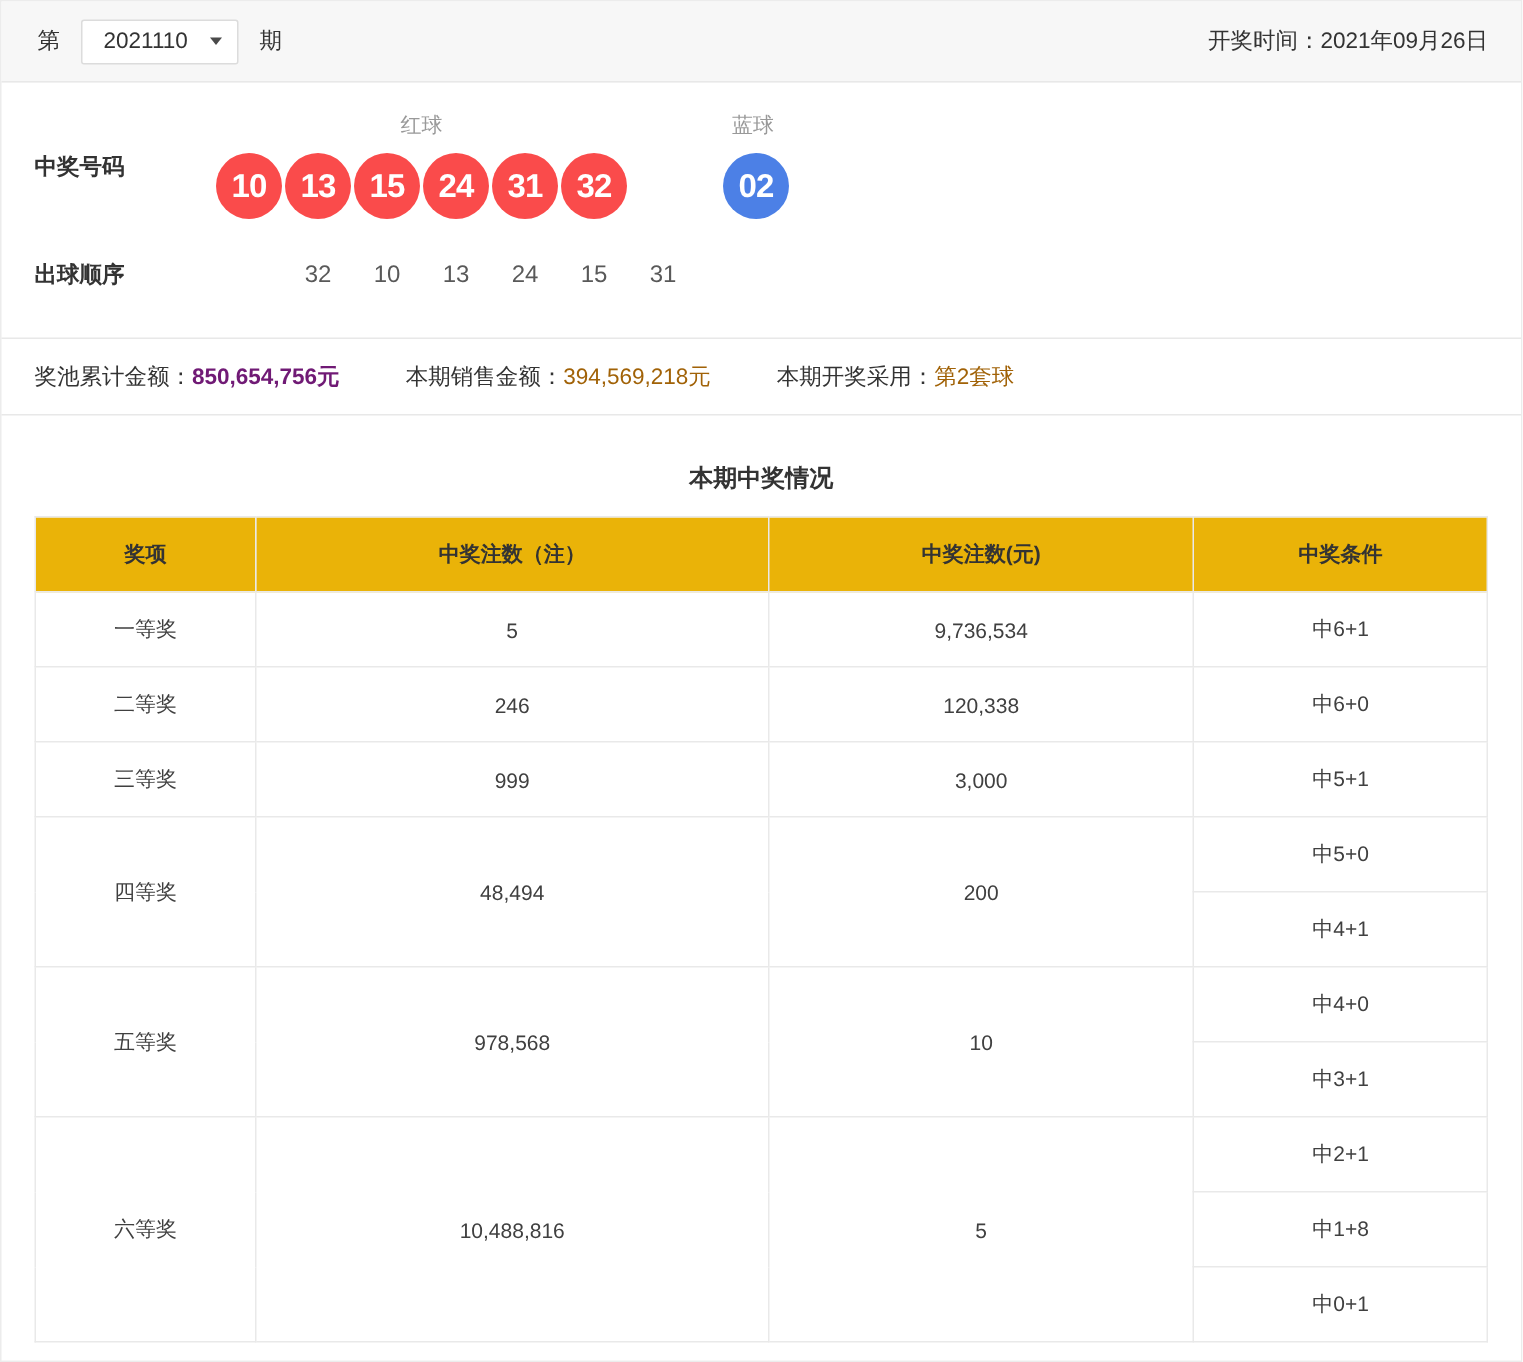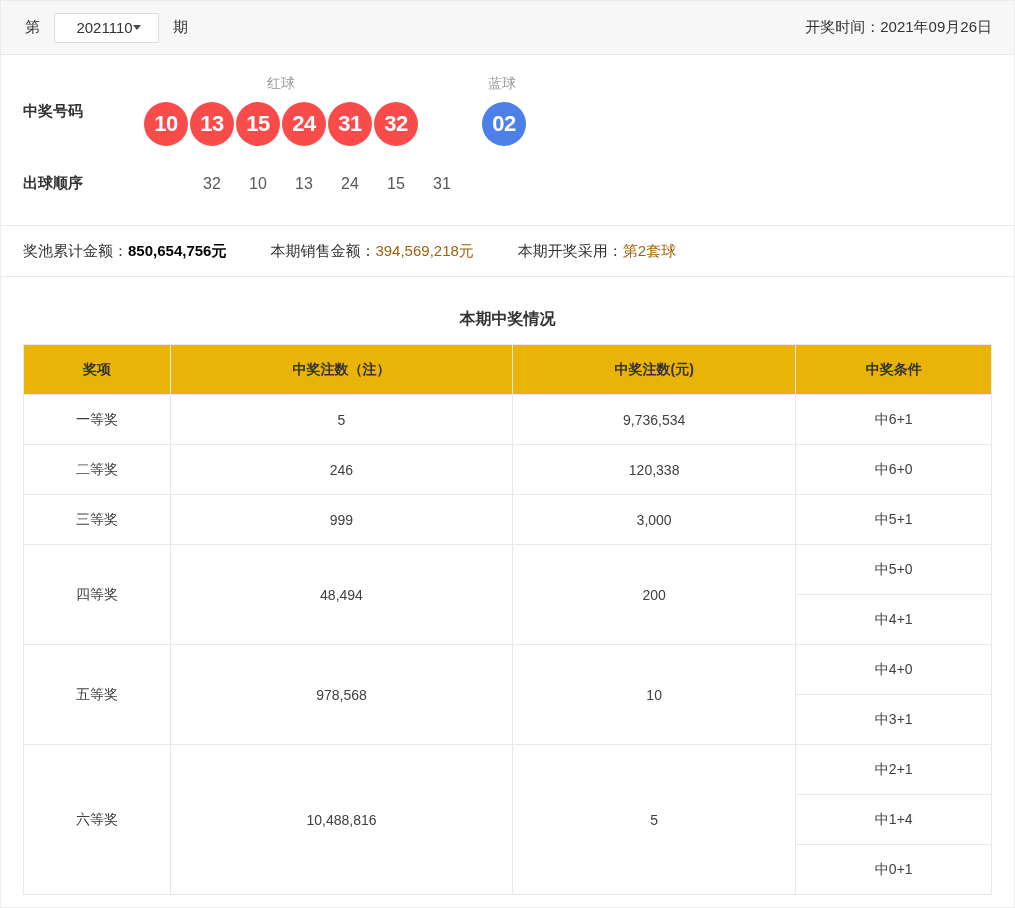--- a/index.html
+++ b/index.html
@@ -7,21 +7,21 @@
   body { font-family: "Liberation Sans", "DejaVu Sans", sans-serif; }
   .page { width:1015px; min-height:908px; background:#fff; border:1px solid #ececec; }
 
   
   .top-bar { height:54px; background:#f7f7f7; border-bottom:1px solid #e8e8e8;
              display:flex; align-items:center; justify-content:space-between;
              padding:0 22px; font-size:15px; color:#333; }
   .period-left { display:flex; align-items:center; }
   .period-left .lbl { padding:0 2px; }
   .select-box { width:105px; height:30px; background:#fff; border:1px solid #dcdcdc;
-                border-radius:2px; display:flex; align-items:center; justify-content:center;
+                border-radius:2px; display:flex; align-items:center; justify-content:space-between;
                 padding:0 10px 0 14px; margin:0 12px; cursor:pointer; font-size:15px; color:#333; }
   .caret { width:0; height:0; border-left:4px solid transparent; border-right:4px solid transparent;
            border-top:5px solid #4a4a4a; }
   .draw-time { font-size:15px; color:#333; }
 
   
   .balls { padding:20px 16px 0 22px; }
   .row-group-labels { display:flex; margin-left:121px; font-size:14px; color:#999; }
   .red-group-label { width:274px; text-align:center; }
   .blue-group-label { width:44px; margin-left:62px; text-align:center; }
@@ -33,21 +33,21 @@
   .ball.red  { background:#fa4b4b; }
   .ball.blue { background:#4c80e6; margin-left:62px; margin-right:0; }
   .row-order { display:flex; align-items:center; margin-top:28px; padding-bottom:32px;gap:46px; }
   .order-num { width:44px; margin-right:2px; text-align:center; font-size:16px; color:#595959; }
 
   
   .stats-bar { border-top:1px solid #e8e8e8; border-bottom:1px solid #e8e8e8; height:52px;
                display:flex; align-items:center; padding:0 22px; font-size:15px; color:#333; }
   .stat-item { margin-right:44px; white-space:nowrap; }
   .stat-value { color:#a16207; }
-  .stat-value.highlight { color:#000000; font-weight:bold; }
+  .stat-value.highlight { color:#701a75; font-weight:bold; }
 
   
   .table-wrap { padding:0 22px 8px; }
   .table-title { text-align:center; font-size:16px; font-weight:bold; color:#333; margin:32px 0 14px; }
   table.prize { width:100%; border-collapse:collapse; table-layout:fixed; }
   table.prize th { background:#eab308; height:50px; font-size:14px; font-weight:bold; color:#333;
                    border:1px solid #e9e9e9; }
   table.prize td { height:50px; text-align:center; font-size:14px; color:#404040;
                    border:1px solid #e9e9e9; background:#fff; }
 </style>
@@ -160,21 +160,21 @@
           <tr>
             <td>中3+1</td>
           </tr>
           <tr>
             <td rowspan="3">六等奖</td>
             <td rowspan="3">10,488,816</td>
             <td rowspan="3">5</td>
             <td>中2+1</td>
           </tr>
           <tr>
-            <td>中1+4</td>
+            <td>中1+8</td>
           </tr>
           <tr>
             <td>中0+1</td>
           </tr>
         </tbody>
     </table>
   </div>
 
 </div>
 

